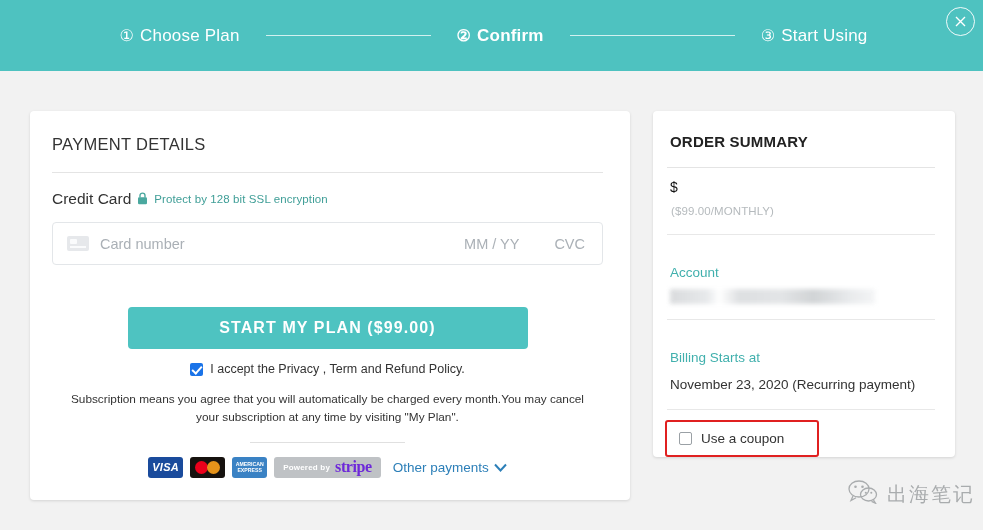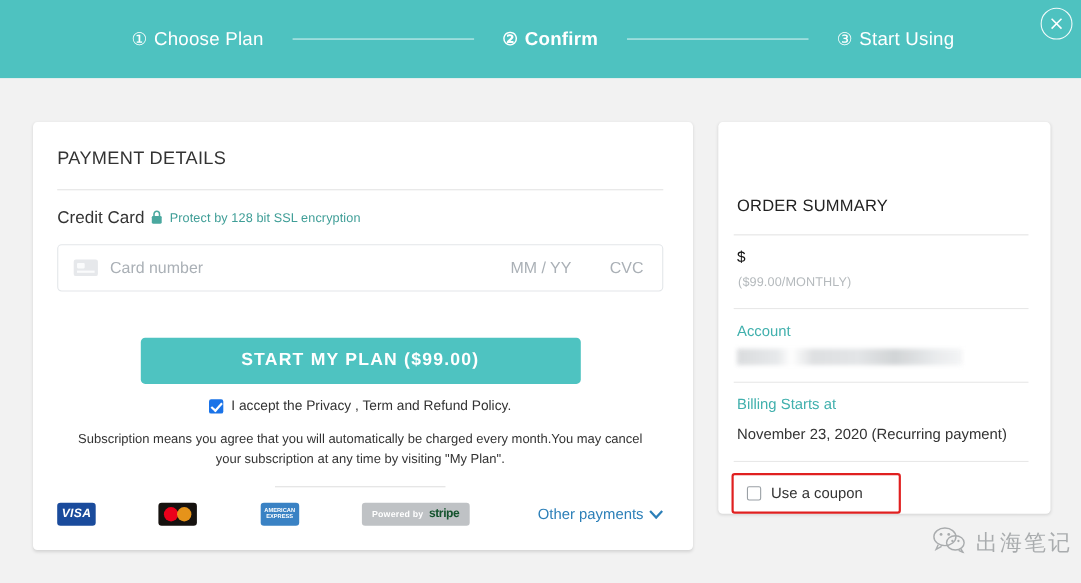--- a/index.html
+++ b/index.html
@@ -204,21 +204,21 @@
   .short-rule {
     width: 155px;
     height: 1px;
     background: #e0e0e0;
     margin: 15px auto 0;
   }
 
   .pay-logos {
     display: flex;
     align-items: center;
-    justify-content: space-between;
+    justify-content: center;
     gap: 7px;
     margin-top: 14px;
     padding-bottom: 22px;
   }
   .logo {
     height: 21px;
     border-radius: 3px;
     display: flex;
     align-items: center;
     justify-content: center;
@@ -255,41 +255,40 @@
     display: flex;
     align-items: center;
     gap: 5px;
     padding: 0 9px;
     flex: none;
   }
   .stripe-powered {
     font-size: 8px; font-weight: bold; color: #ffffff; letter-spacing: .2px;
   }
   .stripe-word {
-    font-size: 11px; font-weight: bold; color: #14532d; letter-spacing: -.4px;
+    font-size: 16px; font-weight: bold; color: #6d28d9; letter-spacing: -.4px; font-family: Liberation Serif, serif;
   }
   .other-pay {
     font-size: 13.5px;
     color: #2c7fb8;
     margin-left: 5px;
     display: flex;
     align-items: center;
     gap: 5px;
     cursor: pointer;
   }
   .chev { display: block; }
 
   
   .os-title {
     font-size: 15px;
     color: #222222;
-    font-weight: normal;
+    font-weight: bold;
     letter-spacing: .2px;
     padding-left: 3px;
-    margin-top: 46px;
   }
   .os-rule {
     border-bottom: 1px solid #e4e4e4;
     margin-top: 17px;
   }
   .plan-row {
     margin-top: 15px;
     padding-left: 3px;
     display: flex;
     align-items: baseline;
@@ -309,21 +308,21 @@
   .price-sub {
     margin-top: 10px;
     padding-left: 4px;
     font-size: 11.5px;
     color: #b5babd;
     letter-spacing: .1px;
   }
   .os-rule2 { border-bottom: 1px solid #e8e8e8; margin-top: 17px; }
 
   .os-label {
-    margin-top: 12px;
+    margin-top: 30px;
     padding-left: 3px;
     font-size: 13.5px;
     color: #41b0ad;
     cursor: pointer;
   }
   .redacted {
     margin: 9px 0 0 3px;
     width: 205px;
     height: 15px;
     background: linear-gradient(90deg,#d8dadc 0%,#e6e8ea 18%,#ffffff 24%,#dcdee0 34%,#e2e4e6 54%,#cfd2d4 70%,#e8eaec 88%,#f4f5f6 100%);

